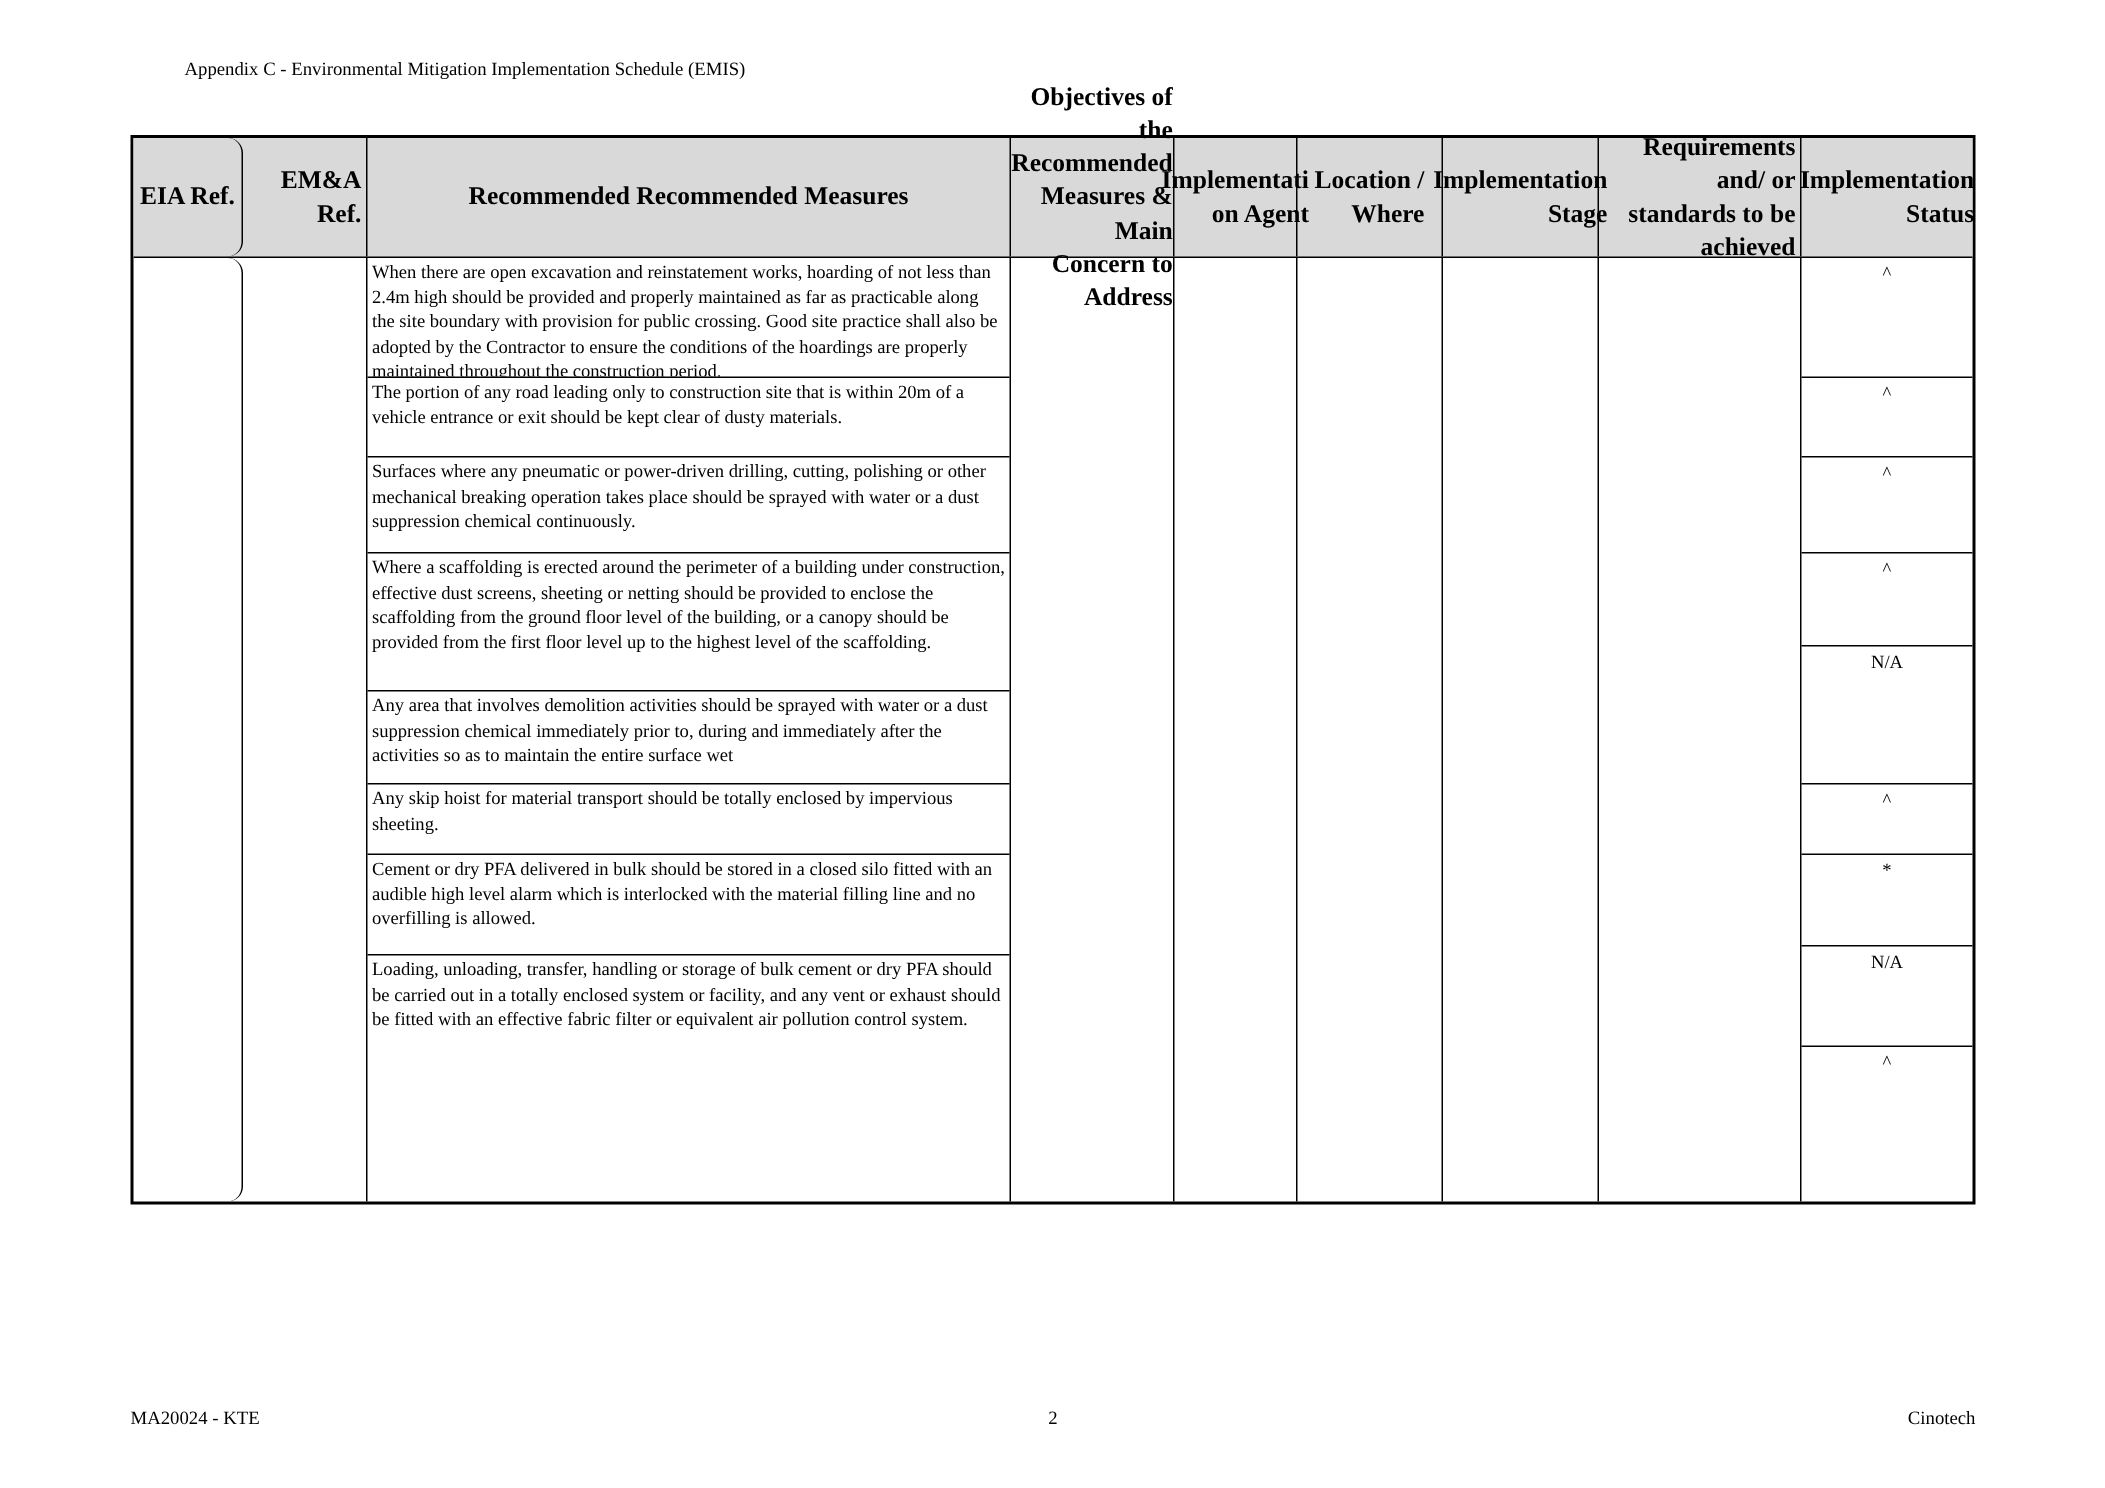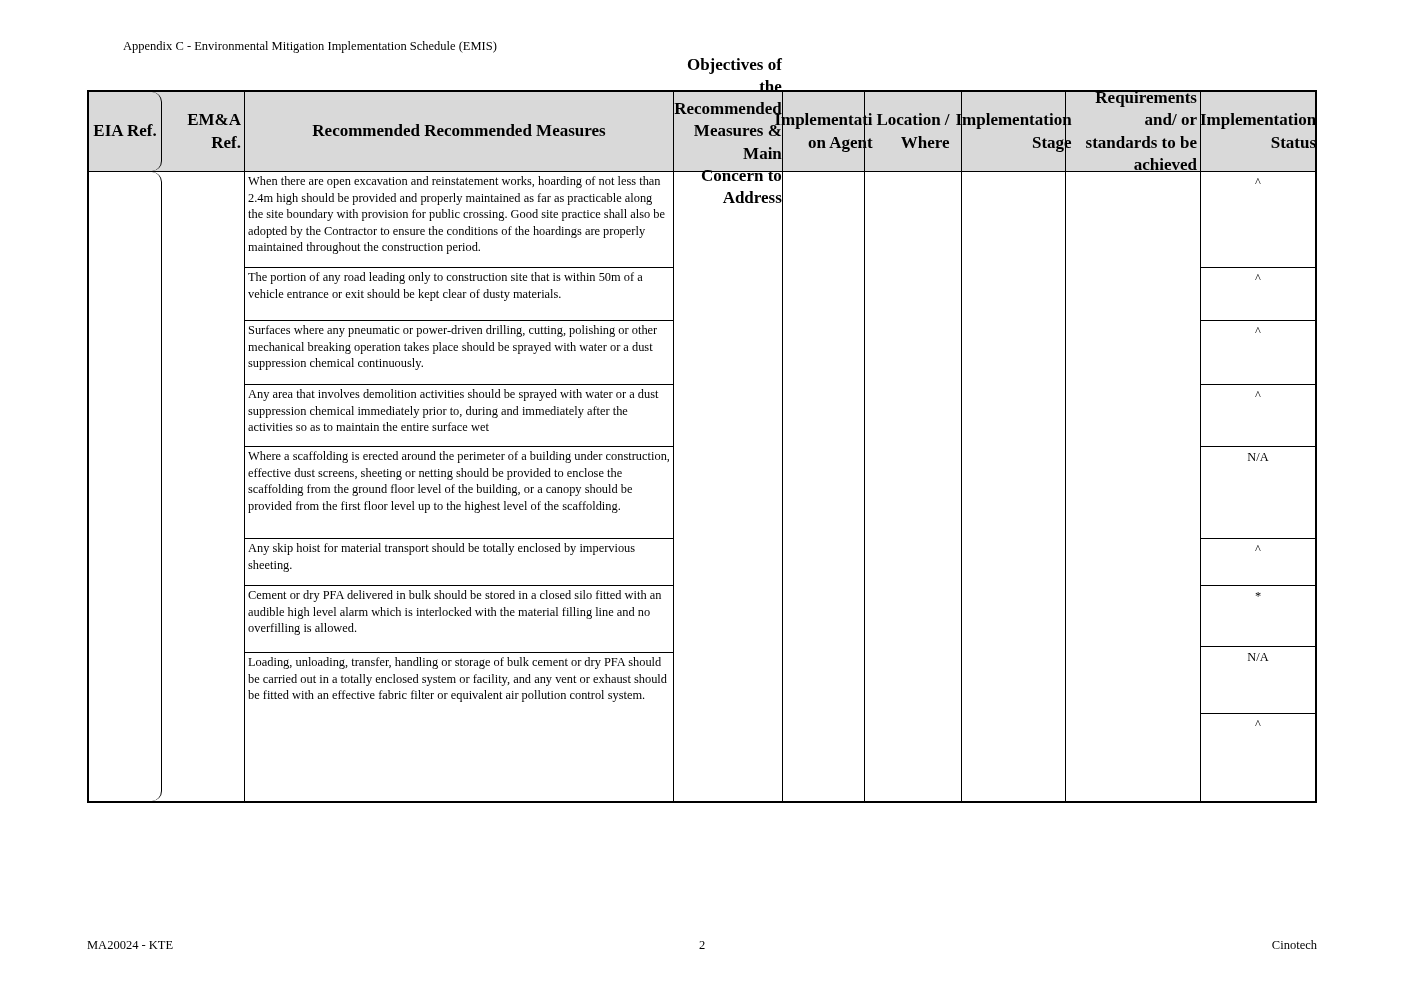--- a/index.html
+++ b/index.html
@@ -58,21 +58,21 @@
   .cell {
     box-sizing: border-box;
     border-bottom: 1px solid #000;
     font-size: 12.4px;
     line-height: 16.6px;
     padding: 1px 3px 0 3px;
     overflow: hidden;
   }
   .cell:last-child { border-bottom: none; }
   .status { text-align: center; padding-top: 2px; }
-  .r1 { height: 96px; }
+  .r1 { height: 80px; }
   .r2 { height: 53px; }
   .r3 { height: 64px; }
   .r4 { height: 62px; }
   .r5 { height: 92px; }
   .r6 { height: 47px; }
   .r7 { height: 61px; }
   .r8 { height: 67px; }
   .r9 { height: 76px; }
   .footer {
     position: absolute; left: 87px; top: 938px;
@@ -108,24 +108,24 @@
 standards to be
 achieved</div>
     <div class="th c9">Implementation
 Status</div>
   </div>
   <div class="tbody">
     <div class="col c1"></div>
     <div class="col c2"></div>
     <div class="col c3">
       <div class="cell r1">When there are open excavation and reinstatement works, hoarding of not less than 2.4m high should be provided and properly maintained as far as practicable along the site boundary with provision for public crossing. Good site practice shall also be adopted by the Contractor to ensure the conditions of the hoardings are properly maintained throughout the construction period.</div>
-      <div class="cell r2">The portion of any road leading only to construction site that is within 50m of a vehicle entrance or exit should be kept clear of dusty materials.</div>
+      <div class="cell r2">The portion of any road leading only to construction site that is within 20m of a vehicle entrance or exit should be kept clear of dusty materials.</div>
       <div class="cell r3">Surfaces where any pneumatic or power-driven drilling, cutting, polishing or other mechanical breaking operation takes place should be sprayed with water or a dust suppression chemical continuously.</div>
+      <div class="cell r5">Where a scaffolding is erected around the perimeter of a building under construction, effective dust screens, sheeting or netting should be provided to enclose the scaffolding from the ground floor level of the building, or a canopy should be provided from the first floor level up to the highest level of the scaffolding.</div>
       <div class="cell r4">Any area that involves demolition activities should be sprayed with water or a dust suppression chemical immediately prior to, during and immediately after the activities so as to maintain the entire surface wet</div>
-      <div class="cell r5">Where a scaffolding is erected around the perimeter of a building under construction, effective dust screens, sheeting or netting should be provided to enclose the scaffolding from the ground floor level of the building, or a canopy should be provided from the first floor level up to the highest level of the scaffolding.</div>
       <div class="cell r6">Any skip hoist for material transport should be totally enclosed by impervious sheeting.</div>
       <div class="cell r8">Cement or dry PFA delivered in bulk should be stored in a closed silo fitted with an audible high level alarm which is interlocked with the material filling line and no overfilling is allowed.</div>
       <div class="cell r9">Loading, unloading, transfer, handling or storage of bulk cement or dry PFA should be carried out in a totally enclosed system or facility, and any vent or exhaust should be fitted with an effective fabric filter or equivalent air pollution control system.</div>
     </div>
     <div class="col c4"></div>
     <div class="col c5"></div>
     <div class="col c6"></div>
     <div class="col c7"></div>
     <div class="col c8"></div>
     <div class="col c9">

